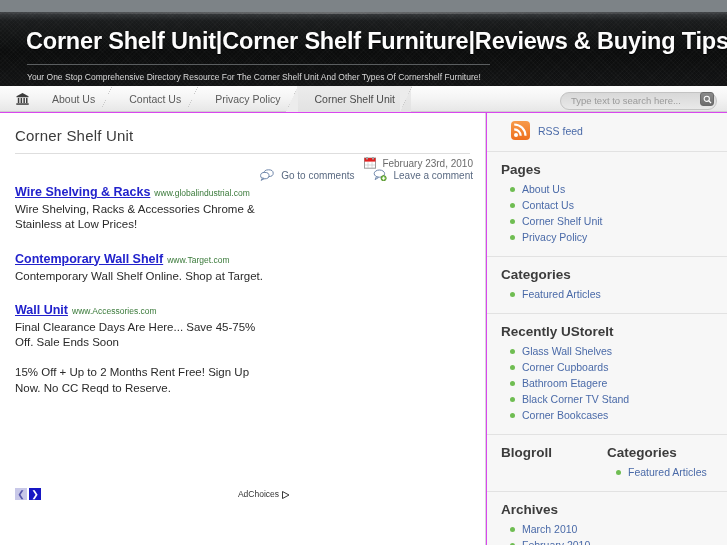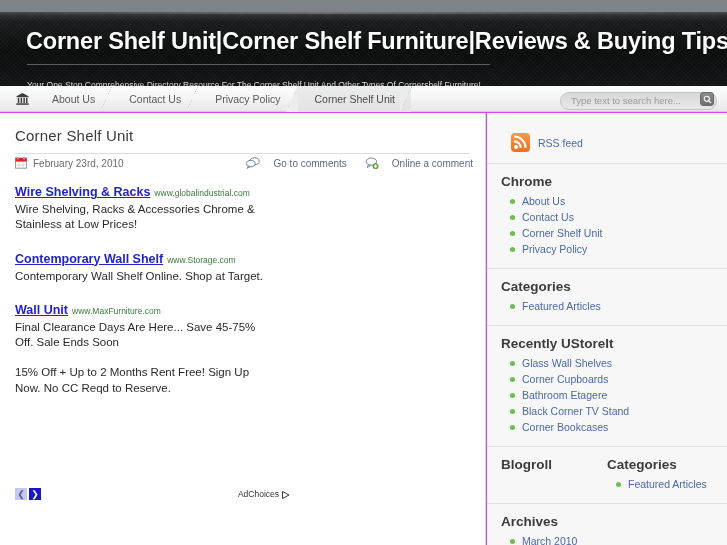--- a/index.html
+++ b/index.html
@@ -47,21 +47,21 @@
     letter-spacing: -0.2px;
     white-space: nowrap;
     text-shadow: 0 1px 1px #000;
   }
   .site-tagline {
     position: absolute; left: 27px; top: 52px;
     color: #d9d9d9;
     font-size: 8.5px;
     white-space: nowrap;
     border-top: 1px solid #5b5e60;
-    padding-top: 15px;
+    padding-top: 7px;
     width: 463px;
   }
 
   
   .navbar {
     position: absolute; top: 86px; left: 0;
     width: 727px; height: 26px;
     background: linear-gradient(to bottom, #fdfdfd 0%, #f4f4f4 50%, #e7e7e7 100%);
     border-bottom: 1px solid #cfcfcf;
   }
@@ -146,25 +146,25 @@
     font-weight: normal;
     letter-spacing: .2px;
   }
   .title-rule {
     position: absolute; left: 15px; right: 15px; top: 40px;
     height: 1px; background: #dedede;
   }
   .meta-row {
     position: absolute; left: 15px; right: 12px; top: 44px;
     height: 20px;
-    display: flex; align-items: flex-start;
+    display: flex; align-items: flex-end; flex-direction: column;
   }
   .meta-date { display:flex; align-items:center; gap:6px; font-size:10px; color:#6b6b6b; }
   .meta-right { margin-left:auto; display:flex; align-items:center; gap:18px; }
-  .meta-link { display:flex; align-items:center; gap:13px; font-size:10px; color:#5a6a82; cursor:pointer; }
+  .meta-link { display:flex; align-items:center; gap:7px; font-size:10px; color:#5a6a82; cursor:pointer; }
 
   
   .ads {
     position: absolute; left: 15px; top: 68px;
     width: 300px;
   }
   .ad-block { margin-bottom: 15px; }
   .ad-head { line-height: 1.2; }
   .ad-title {
     color: #2222cc; font-size: 12.5px; font-weight: bold;
@@ -193,21 +193,21 @@
   }
 
   
   .sidebar {
     position: absolute; top: 113px; left: 487px;
     width: 240px; height: 432px;
     background: #f7f7f7;
     overflow: hidden;
   }
   .widget { padding: 10px 14px 11px 14px; border-bottom: 1px solid #e2e2e2; background:#f7f7f7;}
-  .widget:first-child { padding-top: 20px; }
+  .widget:first-child { padding-top: 8px; }
   .widget-title {
     font-size: 13.5px; color: #3c3c3c; font-weight: bold;
     margin-bottom: 4px;
   }
   .widget-list { list-style:none; }
   .widget-list li {
     display:flex; align-items:center; gap:7px;
     font-size: 10.5px; color:#4a6aa8;
     padding: 2px 0 2px 9px;
     cursor:pointer;
@@ -305,44 +305,44 @@
           <span>Go to comments</span>
         </div>
         <div class="meta-link">
           <svg width="14" height="12" viewBox="0 0 14 12">
             <ellipse cx="6.4" cy="4.6" rx="5.2" ry="3.6" fill="#ffffff" stroke="#6e86aa" stroke-width="1"></ellipse>
             <path d="M3.4 7.6 L2.2 10.6 L5.4 8.6 Z" fill="#ffffff" stroke="#6e86aa" stroke-width="1"></path>
             <circle cx="10.6" cy="9.2" r="2.6" fill="#7ac24a" stroke="#4f8a28" stroke-width="0.8"></circle>
             <rect x="10.1" y="7.6" width="1" height="3.2" fill="#ffffff"></rect>
             <rect x="9.0" y="8.7" width="3.2" height="1" fill="#ffffff"></rect>
           </svg>
-          <span>Online a comment</span>
+          <span>Leave a comment</span>
         </div>
       </div>
     </div>
 
     <div class="ads">
 
       <div class="ad-block">
         <div class="ad-head">
           <span class="ad-title">Wire Shelving &amp; Racks</span><span class="ad-url">www.globalindustrial.com</span>
         </div>
         <div class="ad-desc">Wire Shelving, Racks &amp; Accessories Chrome &amp; Stainless at Low Prices!</div>
       </div>
 
       <div class="ad-block">
         <div class="ad-head">
-          <span class="ad-title">Contemporary Wall Shelf</span><span class="ad-url">www.Storage.com</span>
+          <span class="ad-title">Contemporary Wall Shelf</span><span class="ad-url">www.Target.com</span>
         </div>
         <div class="ad-desc">Contemporary Wall Shelf Online. Shop at Target.</div>
       </div>
 
       <div class="ad-block">
         <div class="ad-head">
-          <span class="ad-title">Wall Unit</span><span class="ad-url">www.MaxFurniture.com</span>
+          <span class="ad-title">Wall Unit</span><span class="ad-url">www.Accessories.com</span>
         </div>
         <div class="ad-desc">Final Clearance Days Are Here... Save 45-75% Off. Sale Ends Soon</div>
       </div>
 
       <div class="ad-block">
         <div class="ad-desc">15% Off + Up to 2 Months Rent Free! Sign Up Now. No CC Reqd to Reserve.</div>
       </div>
     </div>
 
     <div class="ad-footer">
@@ -368,21 +368,21 @@
             <circle cx="5" cy="14" r="2" fill="#ffffff"></circle>
             <path d="M3.2 9.4 a5.4 5.4 0 0 1 5.4 5.4 h2.2 a7.6 7.6 0 0 0 -7.6 -7.6 z" fill="#ffffff"></path>
             <path d="M3.2 4.6 a10.2 10.2 0 0 1 10.2 10.2 h2.2 a12.4 12.4 0 0 0 -12.4 -12.4 z" fill="#ffffff"></path>
           </svg>
         </span>
         <span class="rss-label">RSS feed</span>
       </div>
     </div>
 
     <div class="widget">
-      <div class="widget-title">Chrome</div>
+      <div class="widget-title">Pages</div>
       <ul class="widget-list">
         <li>
           <span class="bullet"></span>
           <span>About Us</span>
         </li>
         <li>
           <span class="bullet"></span>
           <span>Contact Us</span>
         </li>
         <li>

